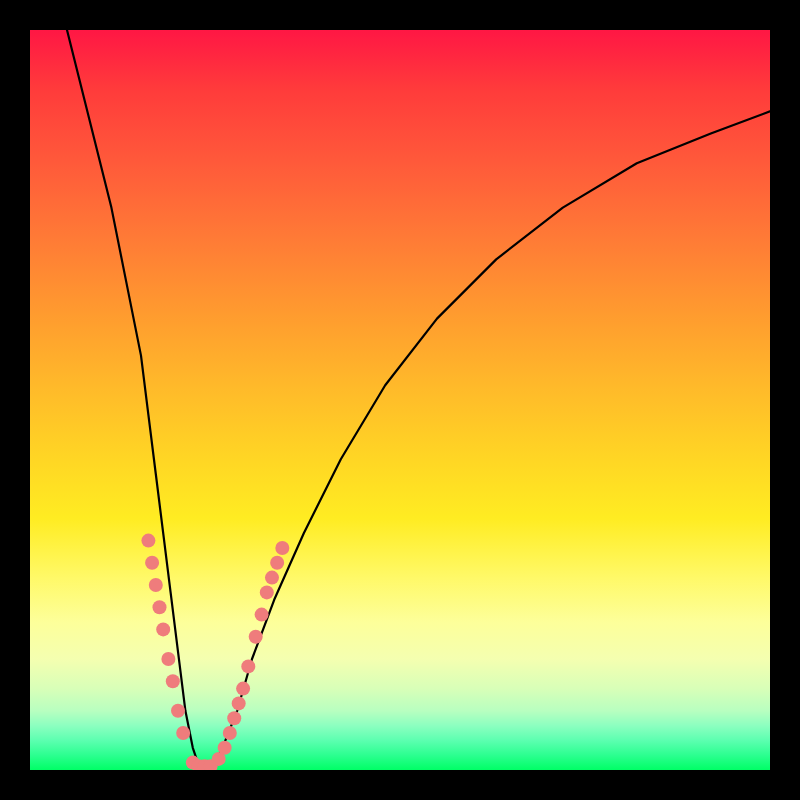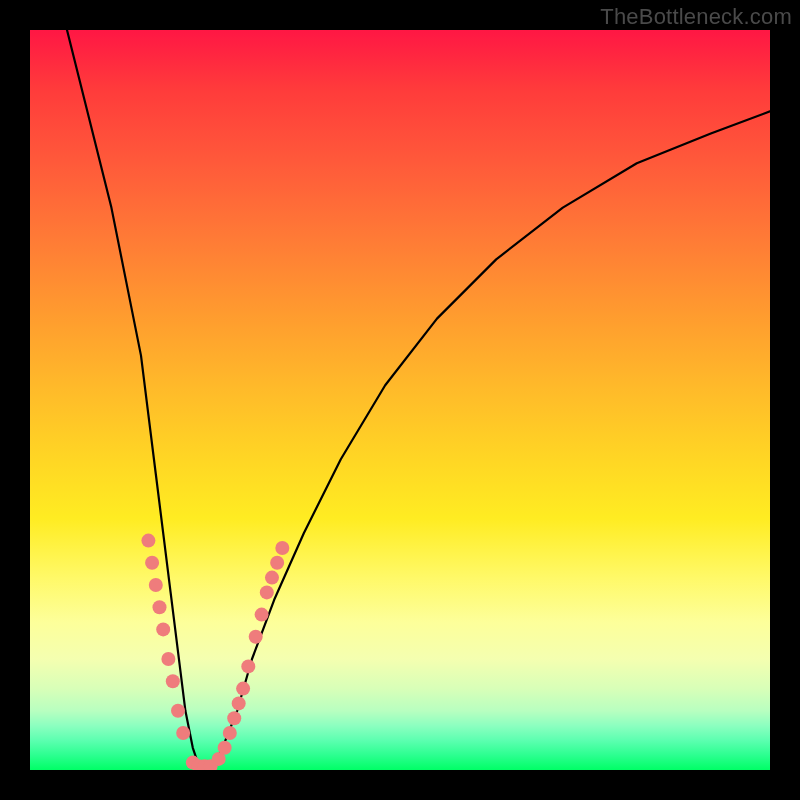--- a/index.html
+++ b/index.html
@@ -96,14 +96,13 @@
           <circle cx="218.30" cy="636.40" r="7" fill="#ef7c7c"></circle>
           <circle cx="225.70" cy="606.80" r="7" fill="#ef7c7c"></circle>
           <circle cx="231.62" cy="584.60" r="7" fill="#ef7c7c"></circle>
           <circle cx="236.80" cy="562.40" r="7" fill="#ef7c7c"></circle>
           <circle cx="241.98" cy="547.60" r="7" fill="#ef7c7c"></circle>
           <circle cx="247.16" cy="532.80" r="7" fill="#ef7c7c"></circle>
           <circle cx="252.34" cy="518.00" r="7" fill="#ef7c7c"></circle>
         </g>
     </svg>
   </div>
-  <div class="watermark">TheBottleneck.com</div>
 </div>
 
 </body></html>

